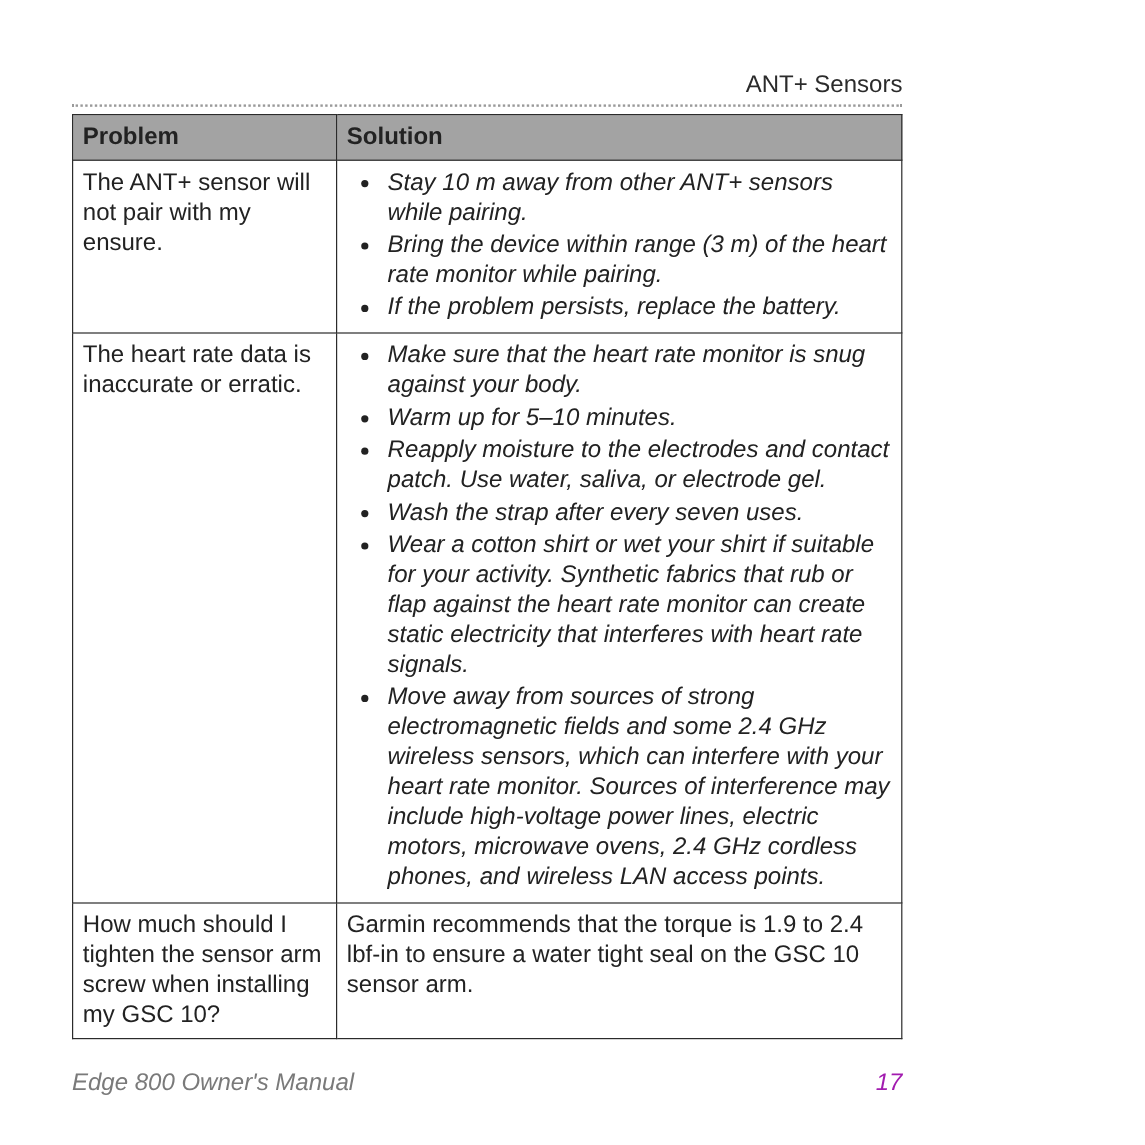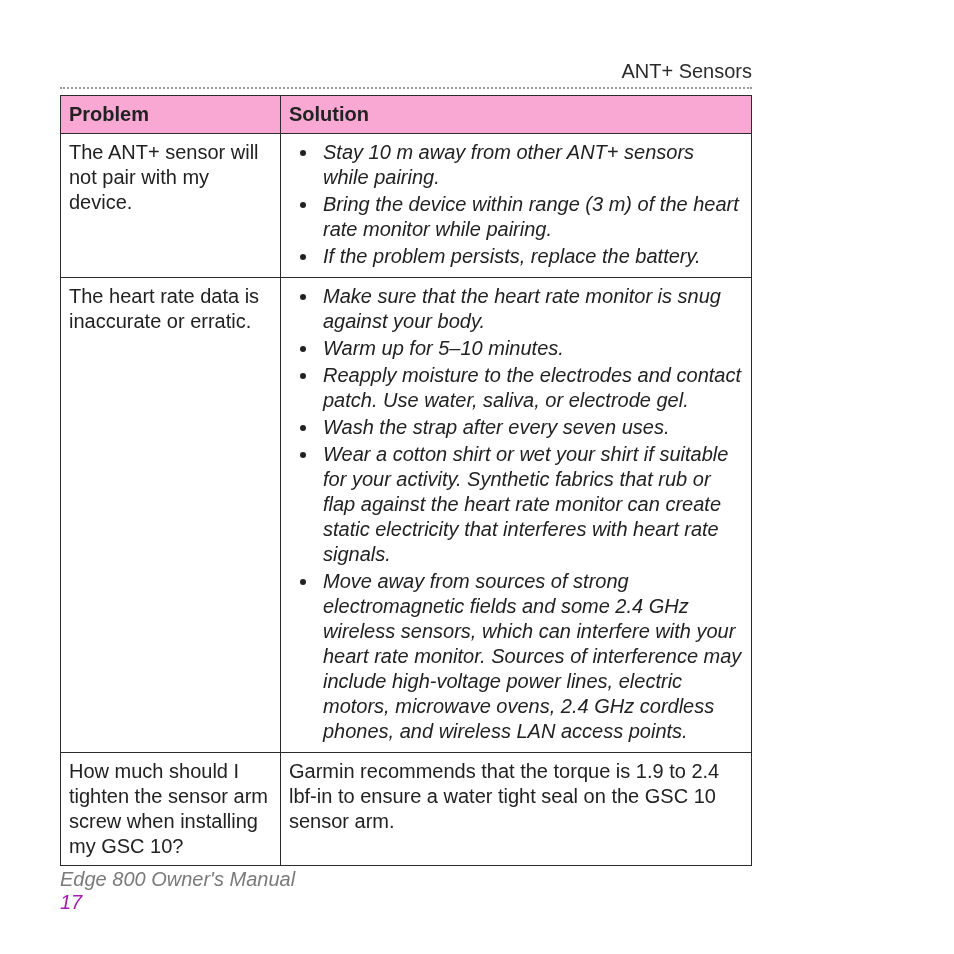--- a/index.html
+++ b/index.html
@@ -44,21 +44,21 @@
   table.troubleshoot td {
     border: 1.5px solid #2b2b2b;
     padding: 6px 8px 6px 8px;
     font-size: 20px;
     line-height: 1.25;
     vertical-align: top;
     text-align: left;
   }
   table.troubleshoot th {
     font-weight: bold;
-    background: #f9a8d4;
+    background: #a3a3a3;
   }
   col.problem-col { width: 220px; }
   col.solution-col { width: auto; }
   ul.sol-list {
     margin: 0;
     padding-left: 30px;
     list-style-type: disc;
   }
   ul.sol-list li {
     margin: 0 0 2px 0;
@@ -72,21 +72,20 @@
     position: absolute;
     left: 60px;
     right: 60px;
     bottom: 40px;
     display: flex;
     justify-content: space-between;
     align-items: baseline;
     font-size: 20px;
     color: #7a7a7a;
     font-style: italic;
-    flex-direction: column;
   }
   .footer .page-num {
     font-style: italic;
     color: #a21caf;
   }
 </style>
 </head>
 <body>
 
 <div class="page">
@@ -102,21 +101,21 @@
     </colgroup>
     <thead>
       <tr>
         <th>Problem</th>
         <th>Solution</th>
       </tr>
     </thead>
     <tbody>
 
       <tr>
-        <td>The ANT+ sensor will not pair with my device.</td>
+        <td>The ANT+ sensor will not pair with my ensure.</td>
         <td>
           <ul class="sol-list">
             <li>Stay 10 m away from other ANT+ sensors while pairing.</li>
             <li>Bring the device within range (3 m) of the heart rate monitor while pairing.</li>
             <li>If the problem persists, replace the battery.</li>
           </ul>
         </td>
       </tr>
 
 

